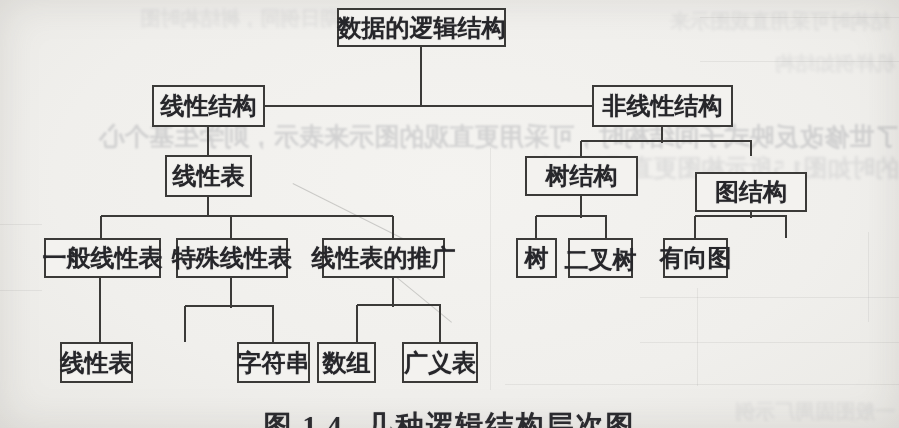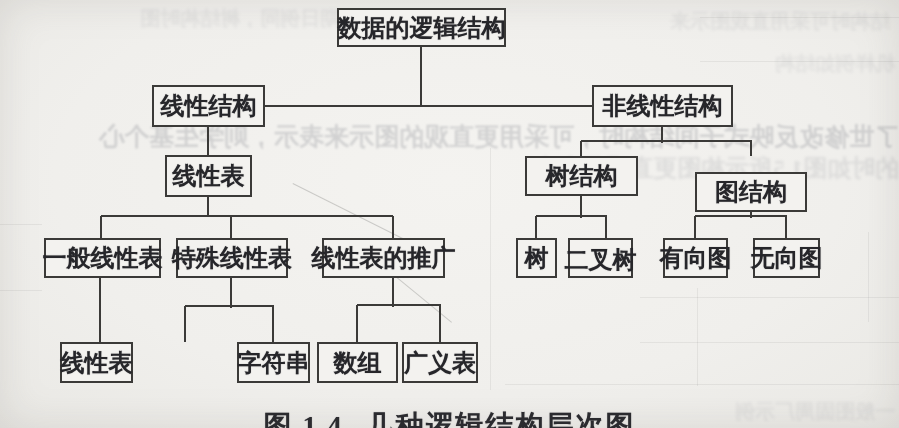--- a/index.html
+++ b/index.html
@@ -133,30 +133,27 @@
       </div>
       <div class="node" style="left: 516px; top: 238px; width: 41px; height: 40px;">
         <span>树</span>
       </div>
       <div class="node" style="left: 568px; top: 238px; width: 65px; height: 40px; align-items: flex-end;">
         <span>二叉树</span>
       </div>
       <div class="node" style="left: 663px; top: 238px; width: 65px; height: 40px;">
         <span>有向图</span>
       </div>
-      <div class="node" style="left: 753px; top: 238px; width: 67px; height: 40px;">
-        <span>无向图</span>
-      </div>
       <div class="node" style="left: 60px; top: 342px; width: 73px; height: 41px;">
         <span>线性表</span>
       </div>
       <div class="node" style="left: 237px; top: 342px; width: 73px; height: 41px;">
         <span>字符串</span>
       </div>
-      <div class="node" style="left: 317px; top: 342px; width: 81px; height: 41px;">
+      <div class="node" style="left: 317px; top: 342px; width: 59px; height: 41px;">
         <span>数组</span>
       </div>
       <div class="node" style="left: 402px; top: 342px; width: 76px; height: 41px;">
         <span>广义表</span>
       </div>
     </div>
   <div class="caption">
     <span>图 1.4</span><span class="cap-gap"></span><span>几种逻辑结构层次图</span>
   </div>
 </div>

